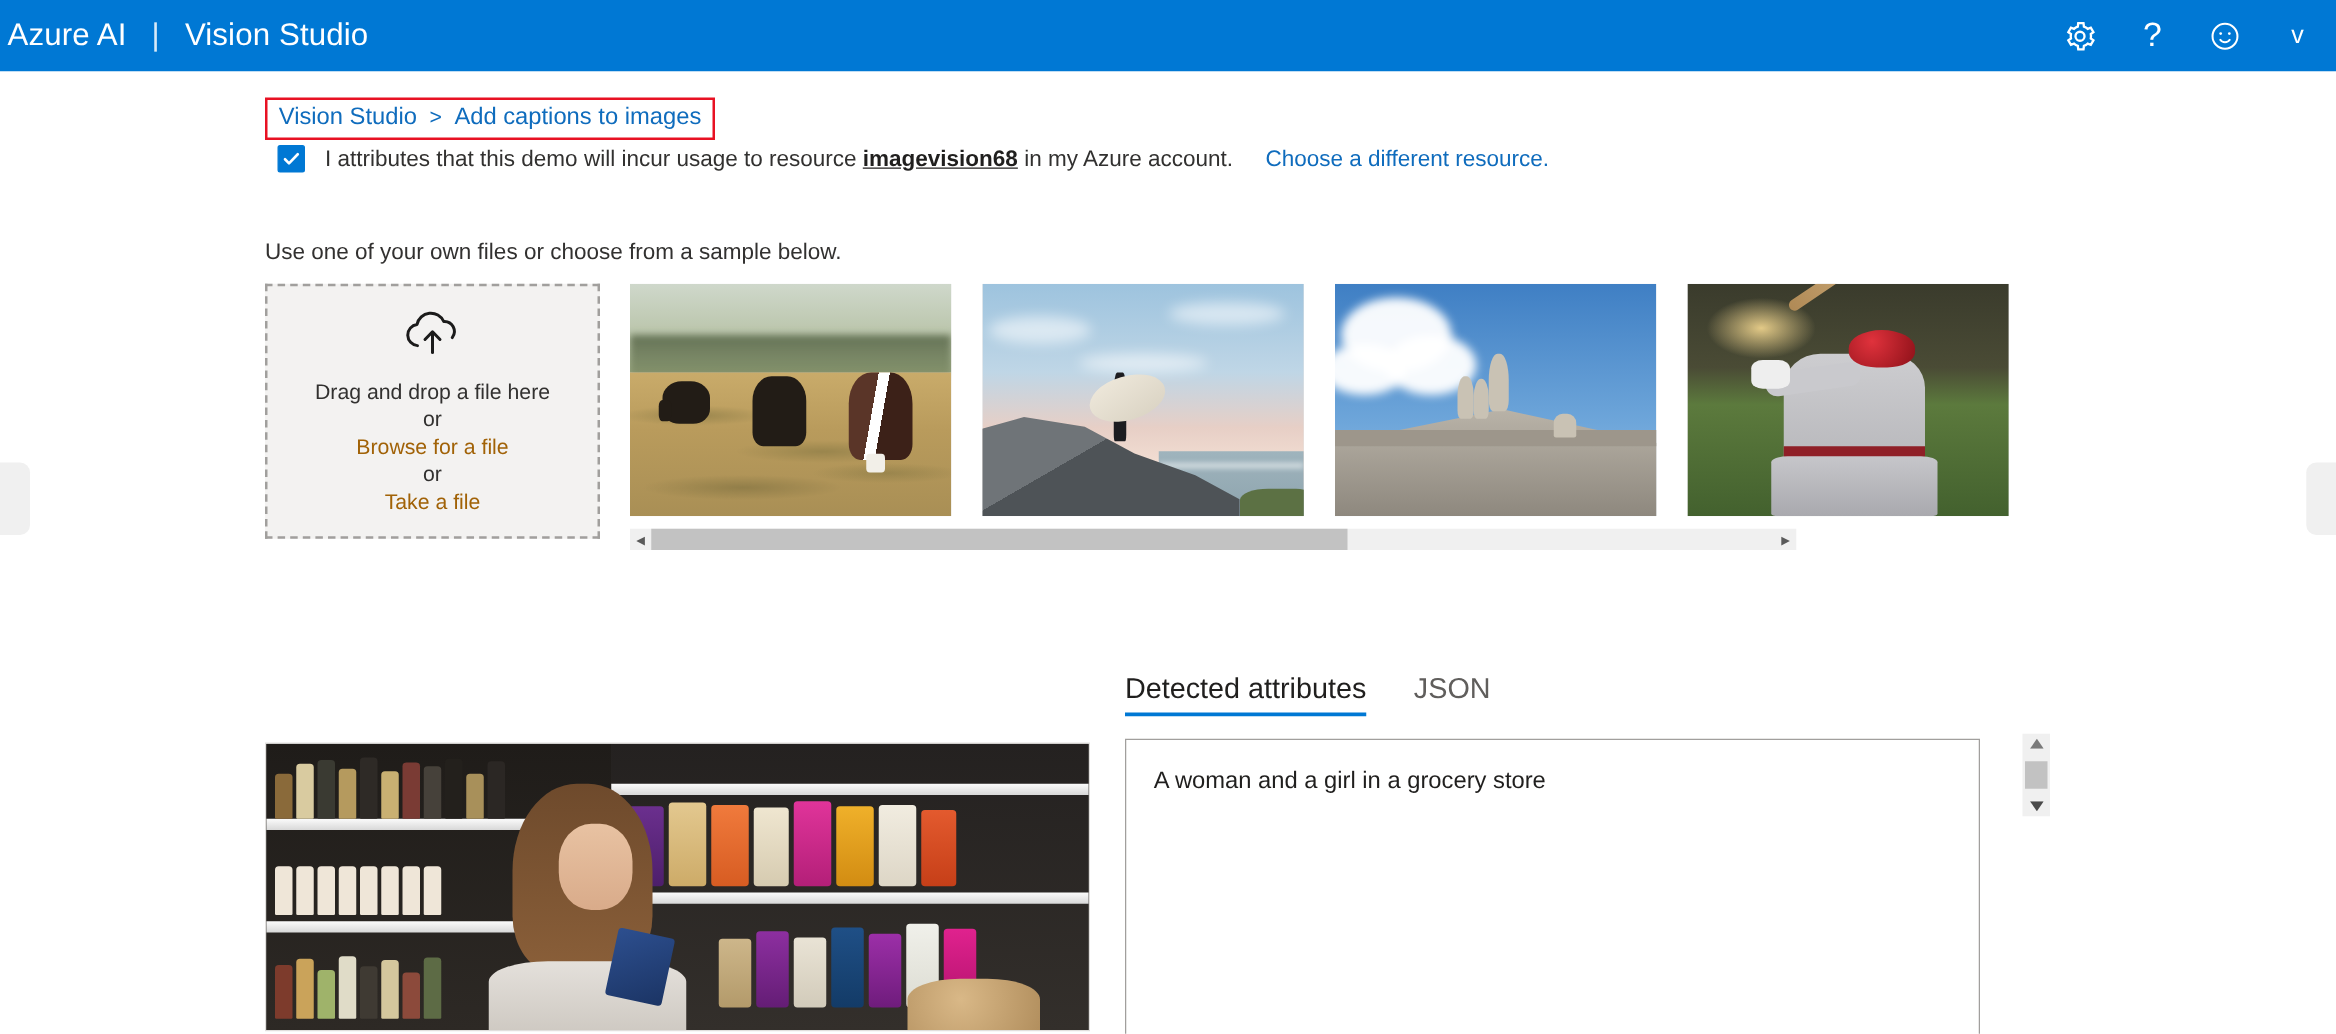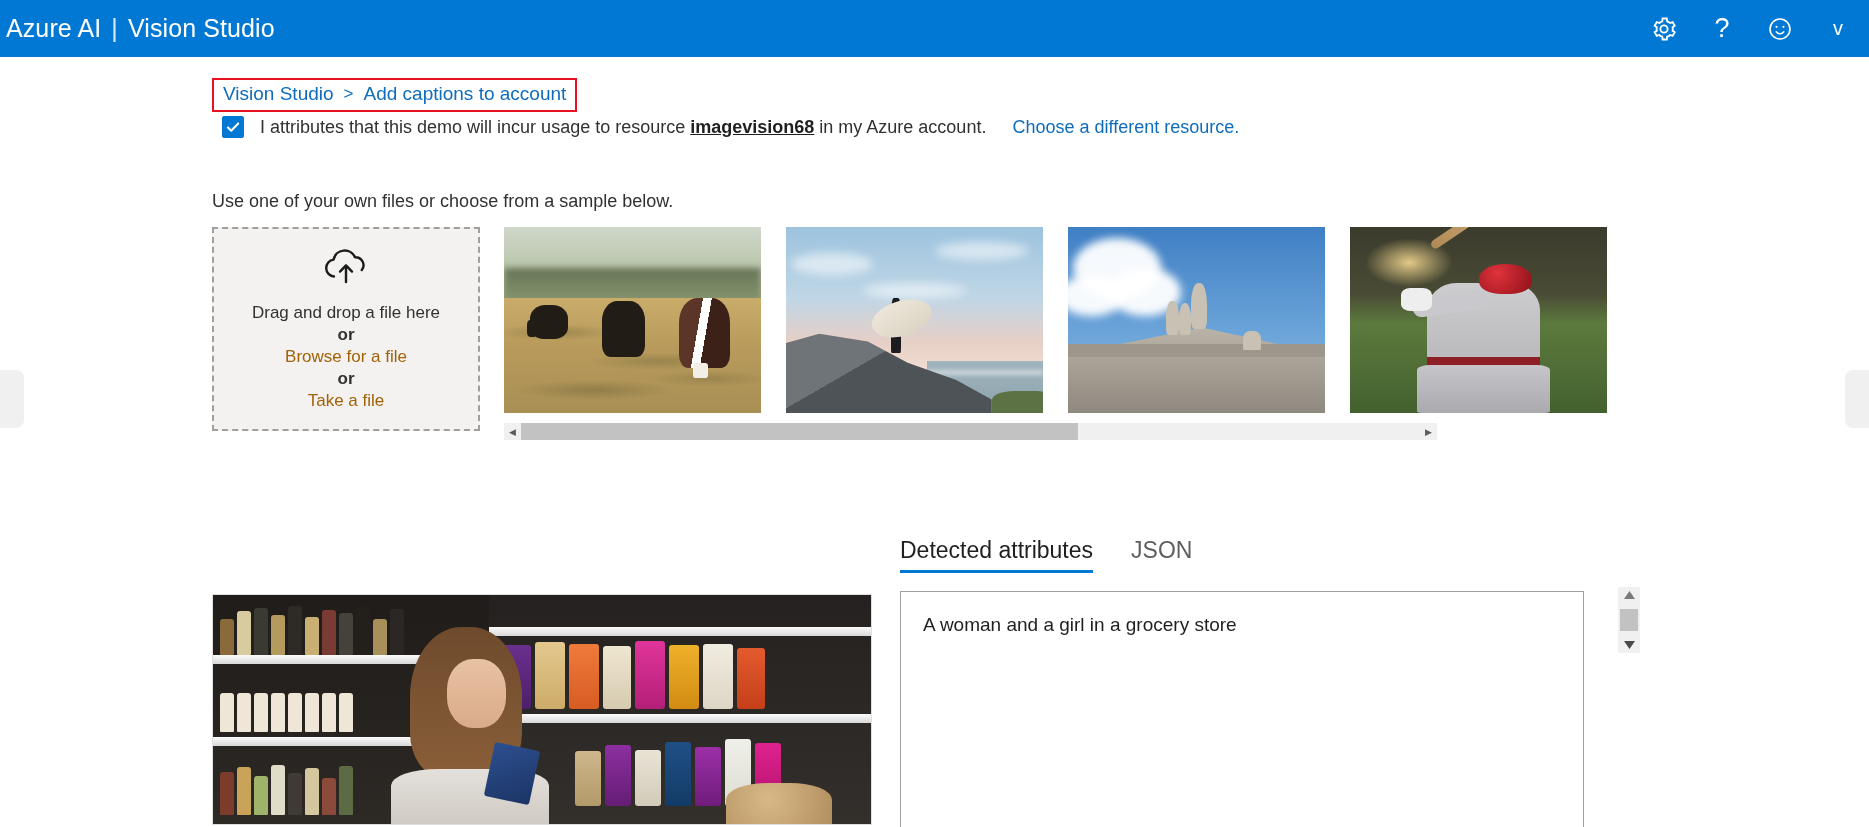--- a/index.html
+++ b/index.html
@@ -18,21 +18,21 @@
     width: 1869px; height: 57px;
     background: #0078d4;
     display: flex; align-items: center;
     color: #ffffff;
   }
   .header-brand {
     font-size: 25px; font-weight: 400;
     letter-spacing: 0.1px;
     padding-left: 6px;
     white-space: nowrap;
-    display: flex; align-items: center; gap: 10px;
+    display: flex; align-items: center; gap: 20px;
   }
   .brand-sep { opacity: .85; font-weight: 300; }
   .header-actions {
     margin-left: auto;
     display: flex; align-items: center;
     gap: 0px; padding-right: 2px;
   }
   .hdr-btn {
     width: 58px; height: 57px;
     display: flex; align-items: center; justify-content: center;
@@ -99,21 +99,21 @@
   .dropzone {
     width: 268px; height: 204px;
     border: 2px dashed #a19f9d;
     background: #f3f2f1;
     display: flex; flex-direction: column;
     align-items: center; justify-content: center;
     flex: none;
   }
   .cloud-icon { margin-bottom: 12px; }
   .dz-line { font-size: 17px; color: #323130; line-height: 22px; }
-  .dz-or { font-size: 17px; color: #323130; line-height: 22px; font-weight: bold; }
+  .dz-or { font-size: 17px; color: #323130; line-height: 22px; }
   .dz-link { font-size: 17px; color: #a16207; cursor: pointer; line-height: 22px; }
 
   .carousel {
     position: relative; margin-left: 24px;
     width: 1350px;
   }
   .thumbs {
     display: flex; gap: 25px;
     height: 186px; overflow: hidden;
   }
@@ -356,21 +356,21 @@
 
 <div class="edge-tab left"></div>
 <div class="edge-tab right"></div>
 
 <div class="content">
 
   <div class="breadcrumb-wrap">
     <div class="breadcrumb">
       <span class="crumb">Vision Studio</span>
       <span class="crumb-sep">&gt;</span>
-      <span class="crumb">Add captions to account</span>
+      <span class="crumb">Add captions to images</span>
     </div>
   </div>
 
   <div class="ack-row">
     <div class="checkbox">
       <span>
         <svg width="16" height="16" viewBox="0 0 16 16" fill="none" stroke="#ffffff" stroke-width="2.1" stroke-linecap="round" stroke-linejoin="round">
           <path d="M3 8.4l3.2 3.3L13.2 4.4"></path>
         </svg>
       </span>

